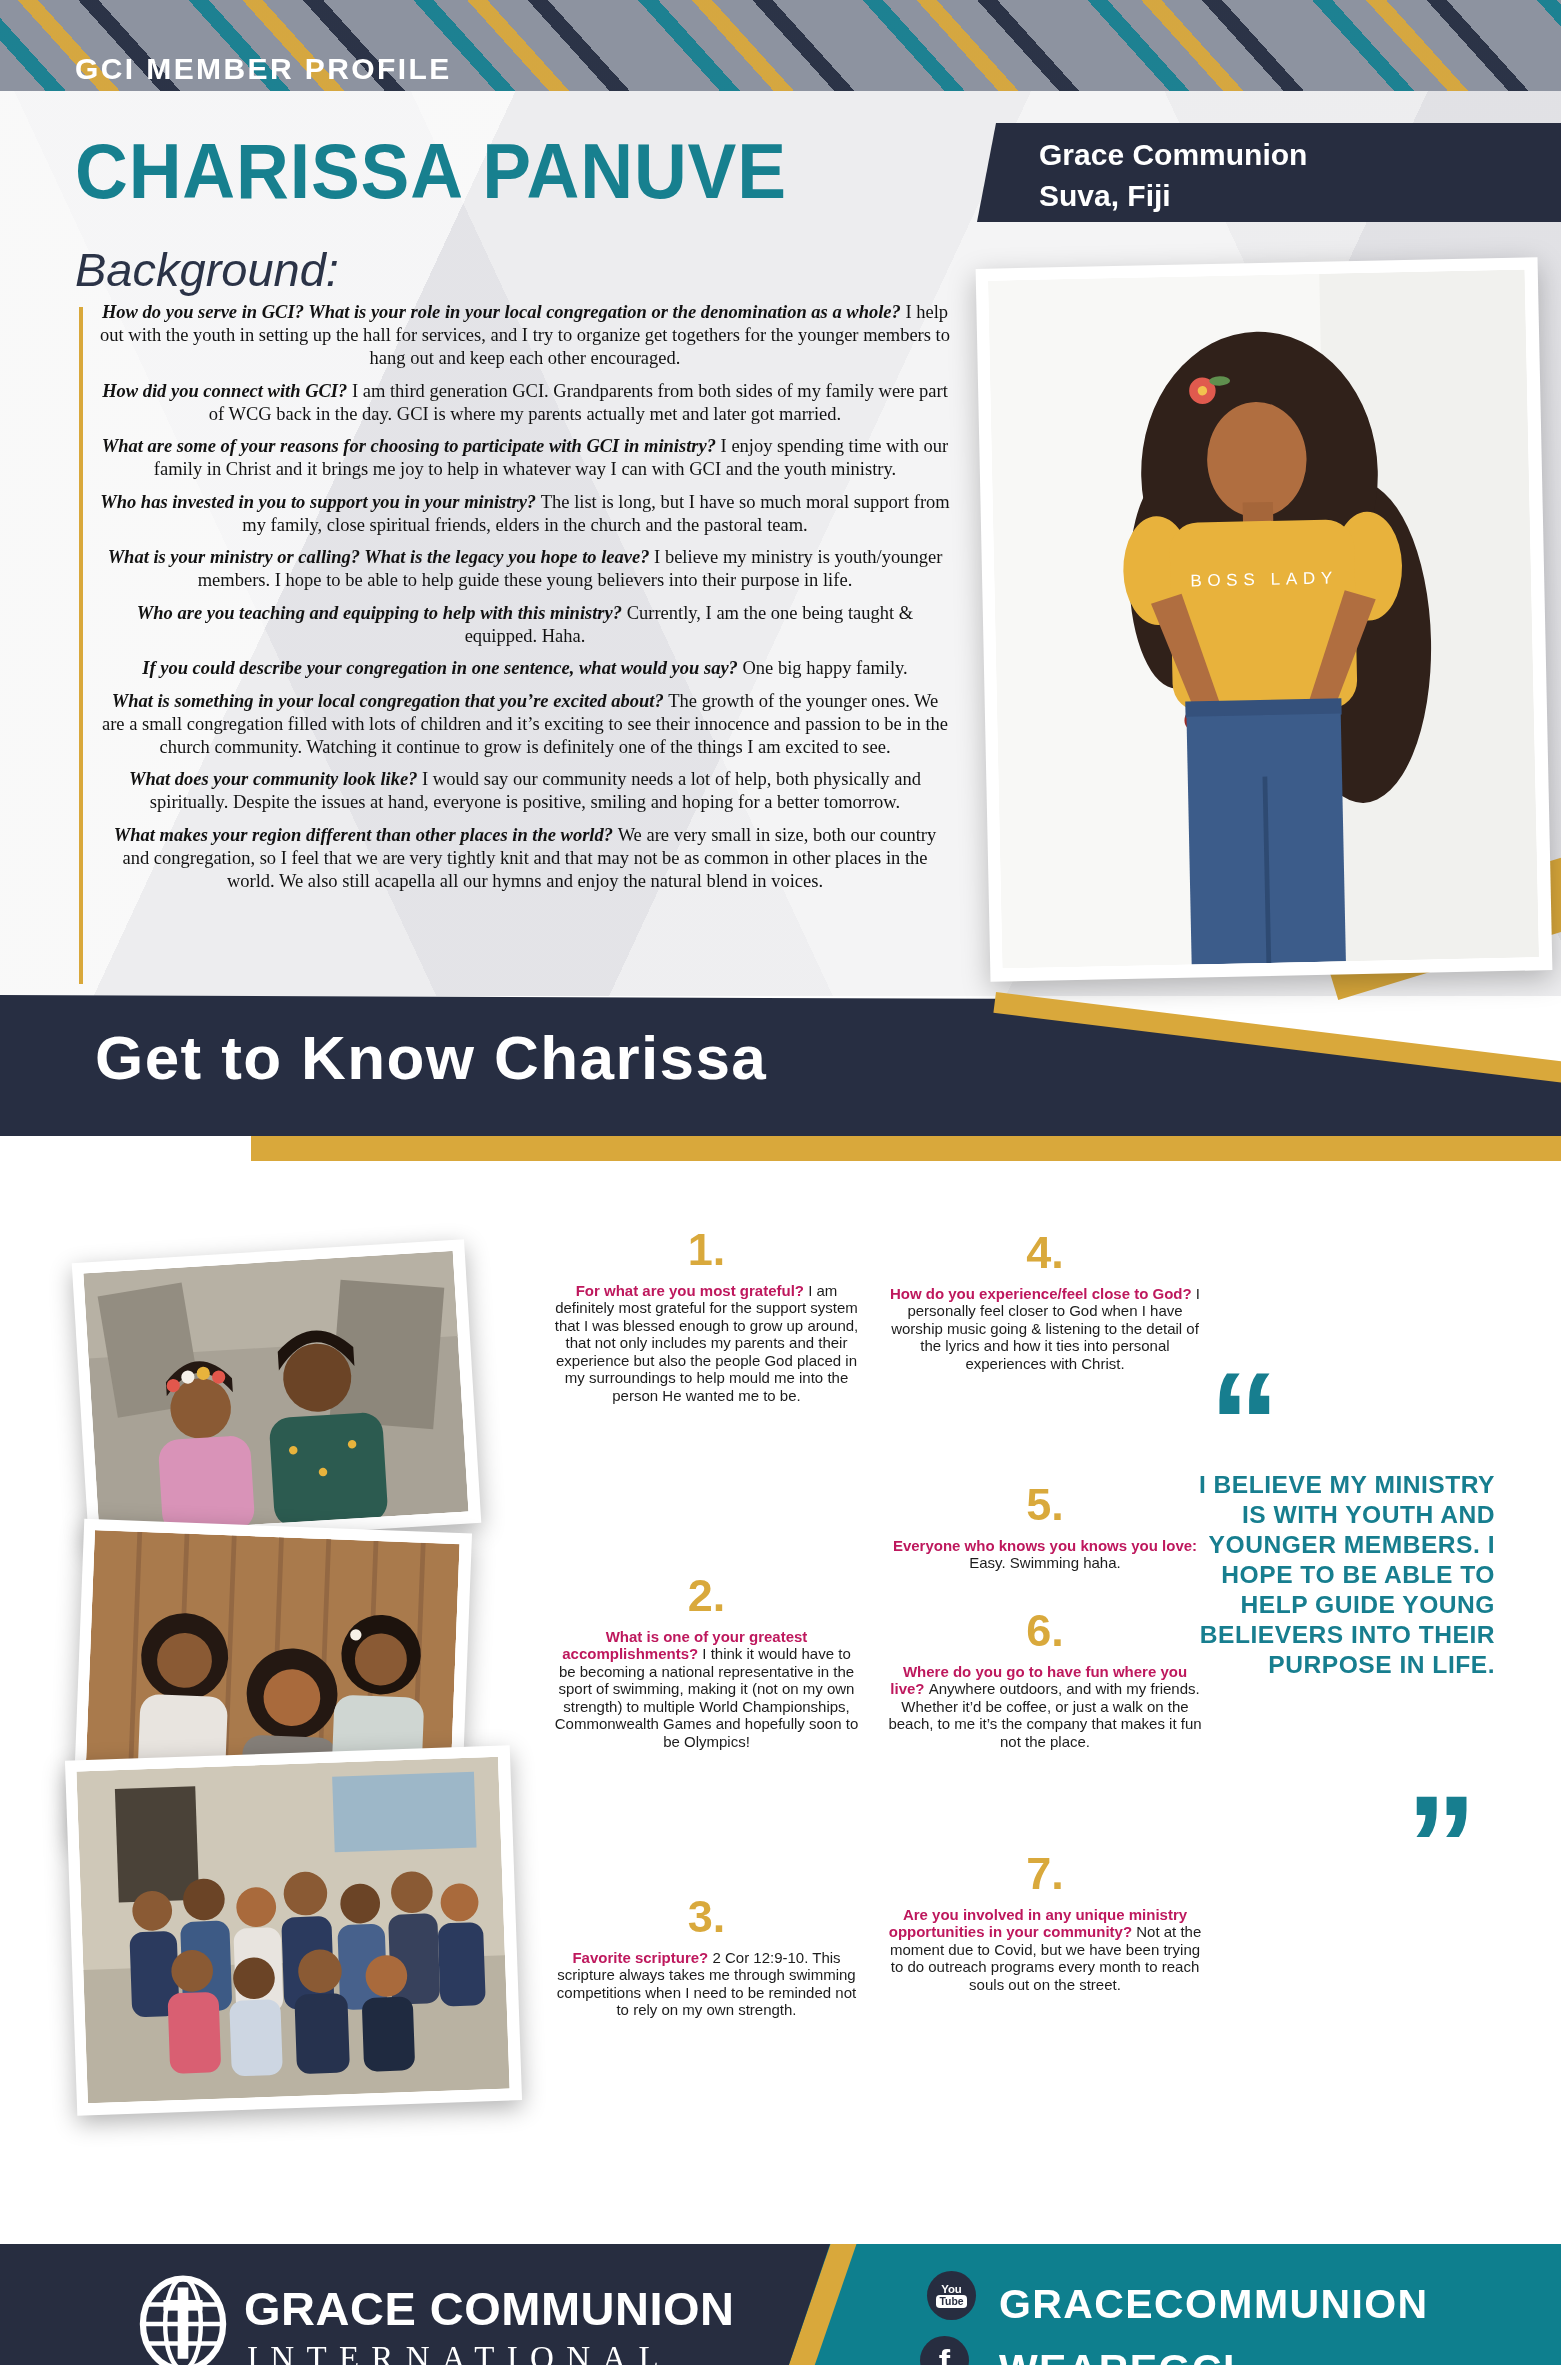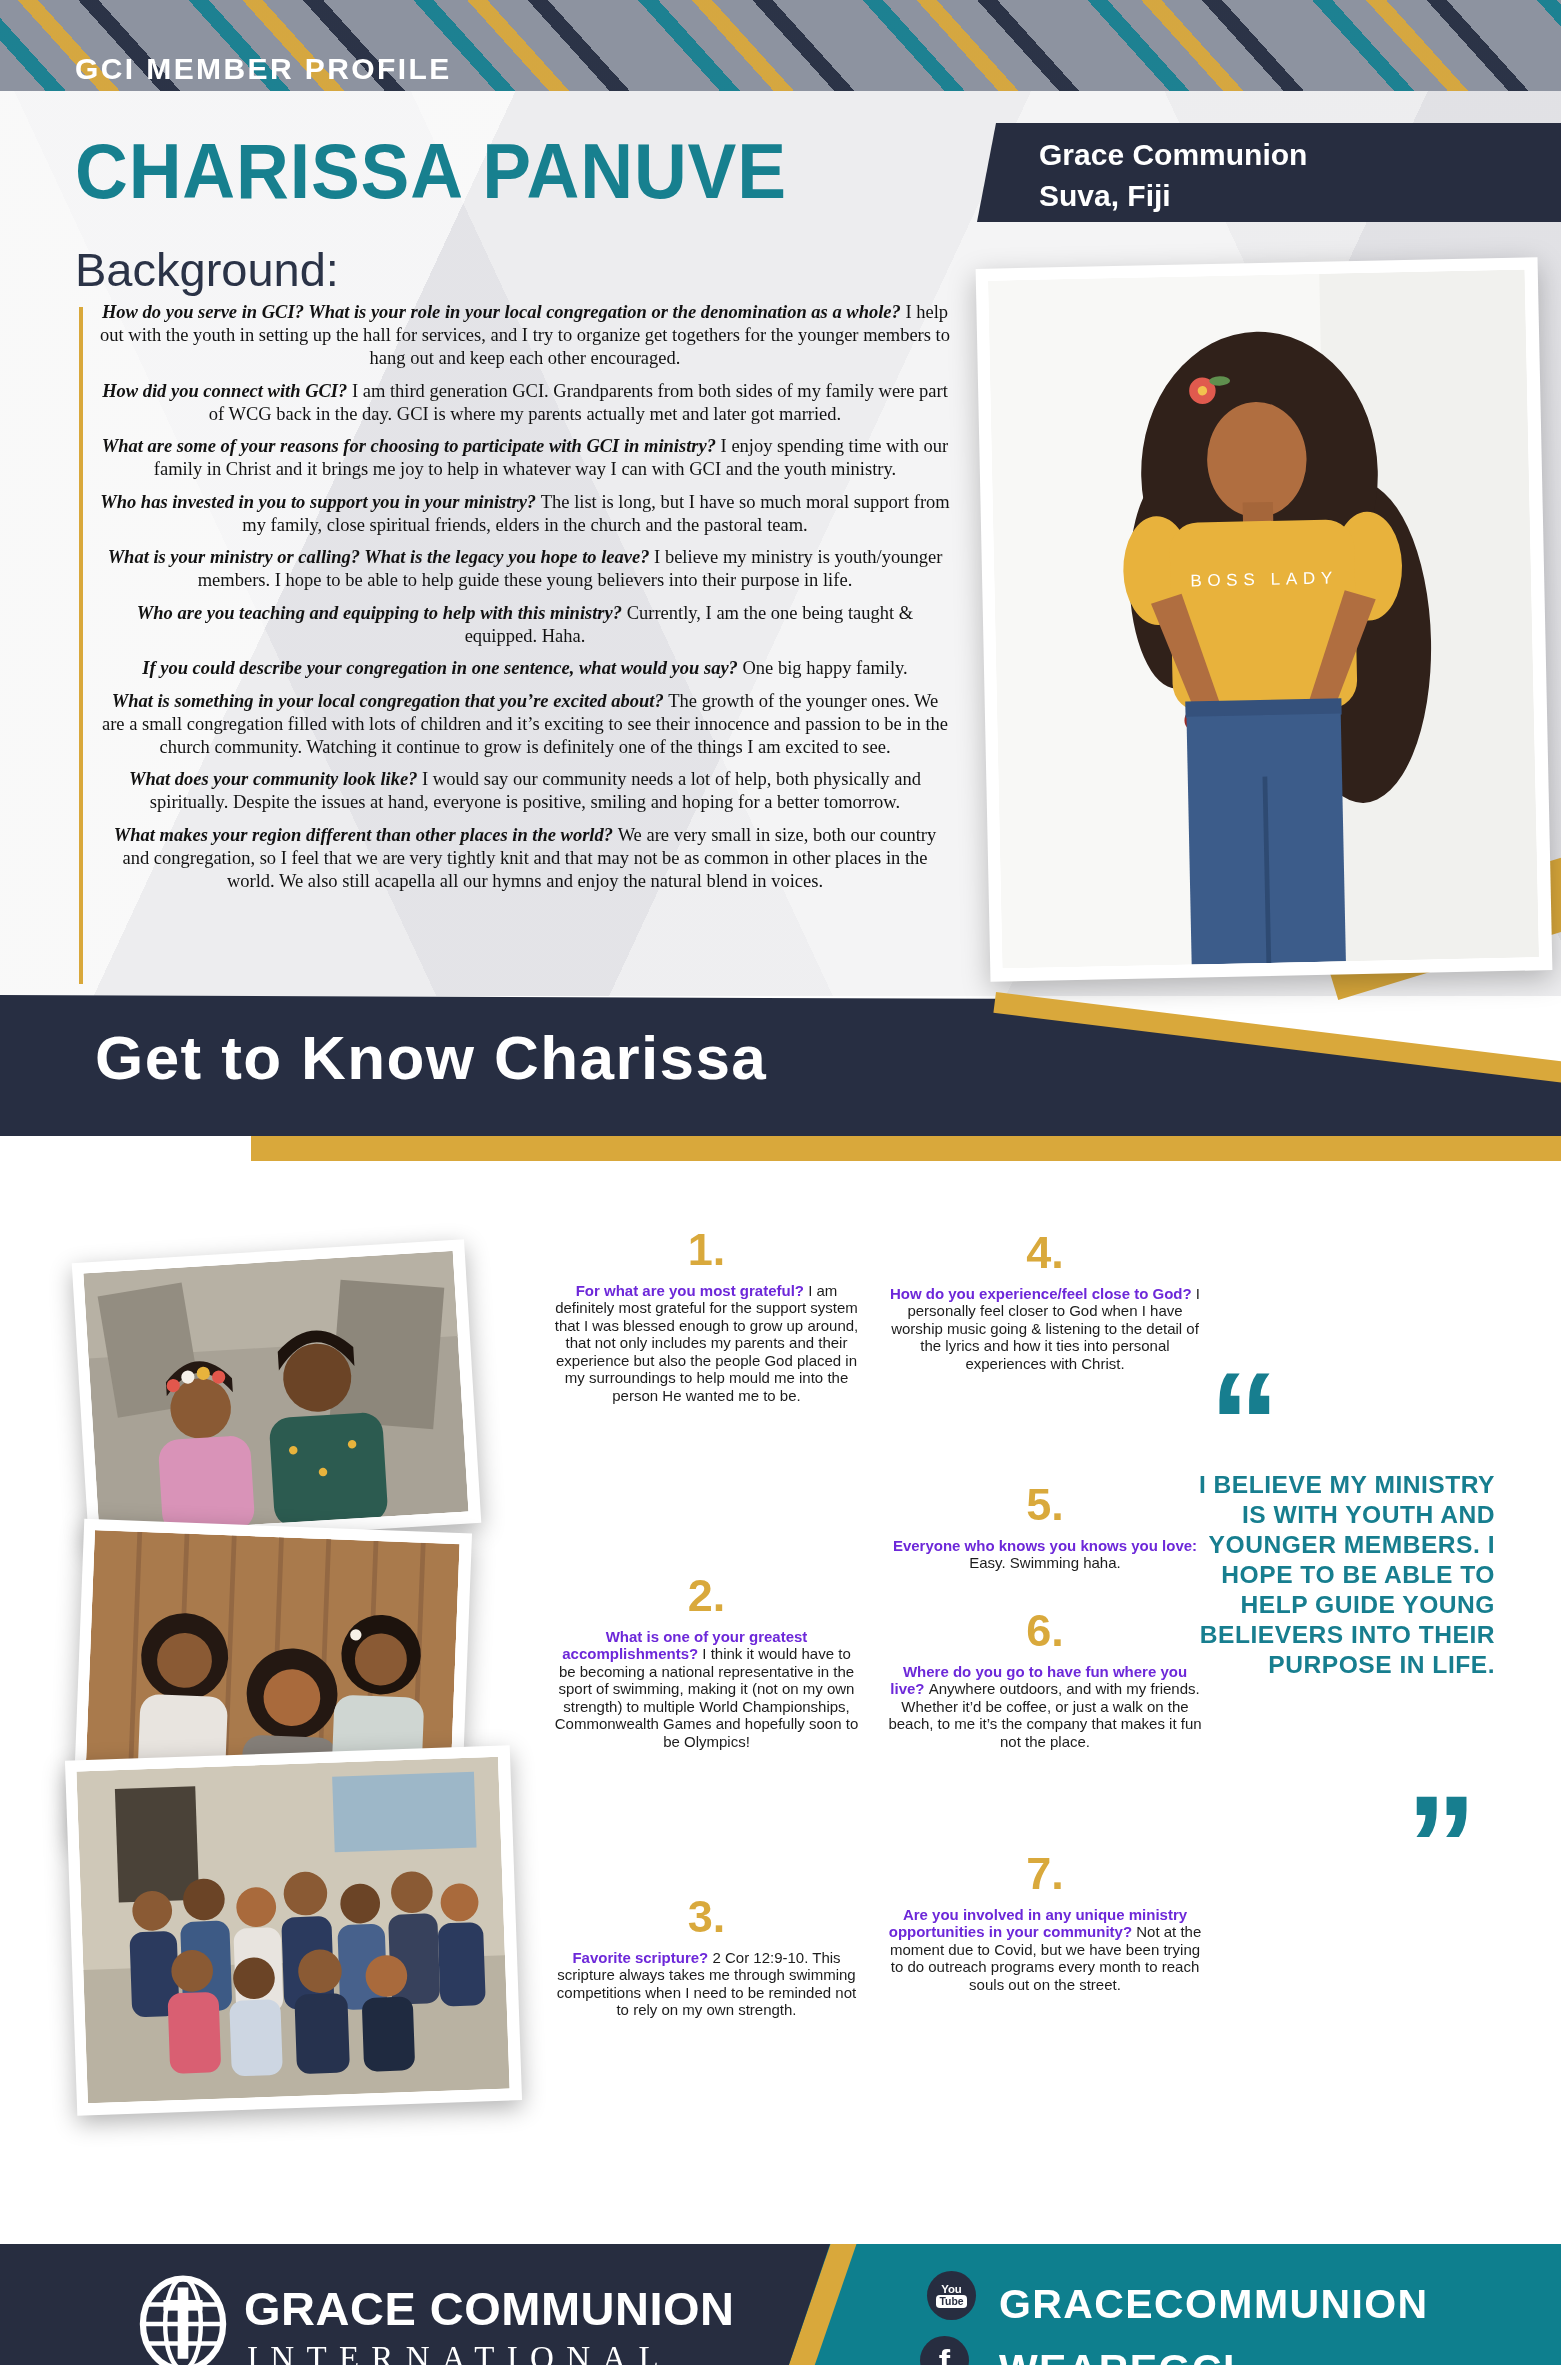--- a/index.html
+++ b/index.html
@@ -23,21 +23,21 @@
       linear-gradient(245deg, rgba(198,198,206,.30) 0 20%, rgba(0,0,0,0) 20% 58%, rgba(203,203,212,.28) 58% 78%, rgba(0,0,0,0) 78%);}
 
   .page-title{left:75px;top:127px;font-size:77px;font-weight:bold;color:#17808F;
     letter-spacing:0.9px;white-space:nowrap;transform:scaleX(.95);transform-origin:left top;}
 
   .org-box{left:977px;top:123px;width:584px;height:99px;background:#272D40;
     clip-path:polygon(19px 0,100% 0,100% 100%,0 100%);}
   .org-line{position:absolute;left:62px;color:#fff;font-weight:bold;font-size:30px;}
   .org-line-1{top:15px;} .org-line-2{top:56px;}
 
-  .section-title{left:75px;top:242px;font-size:47px;font-weight:500;color:#2B3347;}
+  .section-title{left:75px;top:242px;font-size:47px;font-weight:500;color:#2B3347;font-style:italic;}
 
   .gold-rule{left:79px;top:307px;width:4.3px;height:677px;background:#D9A83B;}
 
   .qa{left:99px;top:301px;width:852px;font-family:"Liberation Serif",serif;
       font-size:18.5px;line-height:23px;color:#121212;}
   .qa p{margin:0 0 9.5px 0;text-align:center;}
   .qa .q{font-weight:bold;font-style:italic;}
 
   
   .portrait-gold{left:1320px;top:878px;width:360px;height:71px;background:#D9A83B;
@@ -57,21 +57,21 @@
   
   .photo{position:absolute;background:#fff;box-shadow:0 7.6px 23px rgba(0,0,0,.30);padding:11.4px;}
   .photo .img{width:100%;height:100%;overflow:hidden;}
   .photo-1{left:80px;top:1251px;width:370px;height:261px;transform:rotate(-3.5deg);z-index:1;}
   .photo-2{left:78px;top:1526px;width:365px;height:299px;transform:rotate(2.2deg);z-index:2;}
   .photo-3{left:71px;top:1753px;width:422px;height:332px;transform:rotate(-2deg);z-index:3;}
 
   
   .know-item{position:absolute;text-align:center;color:#1c1c1c;font-size:15px;line-height:17.5px;}
   .know-num{font-size:45px;line-height:48px;font-weight:bold;color:#D9A93C;margin-bottom:7.6px;}
-  .know-q{font-weight:bold;color:#6d28d9;}
+  .know-q{font-weight:bold;color:#be185d;}
   .know-item p{margin:0;}
   .ki-1{left:553px;top:1226px;width:307px;}
   .ki-2{left:553px;top:1572px;width:307px;}
   .ki-3{left:553px;top:1893px;width:307px;}
   .ki-4{left:886px;top:1229px;width:318px;}
   .ki-5{left:886px;top:1481px;width:318px;}
   .ki-6{left:886px;top:1607px;width:318px;}
   .ki-7{left:886px;top:1850px;width:318px;}
 
   

